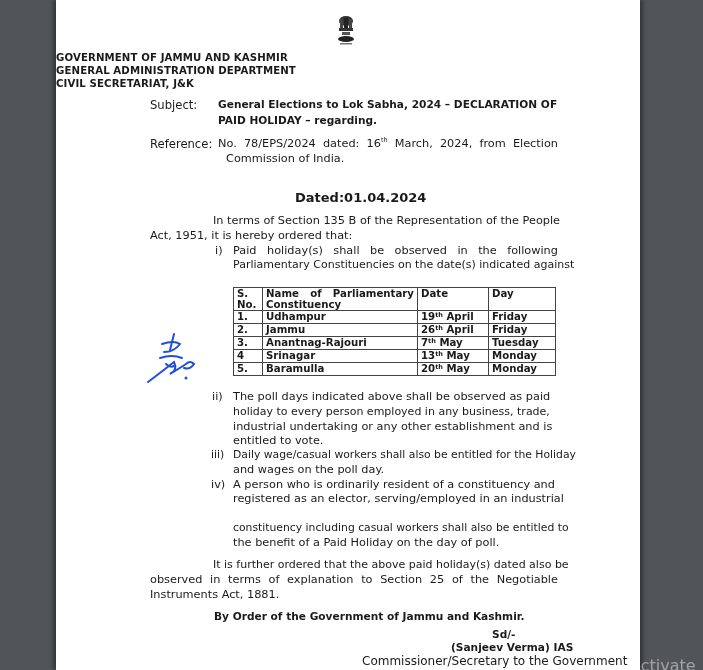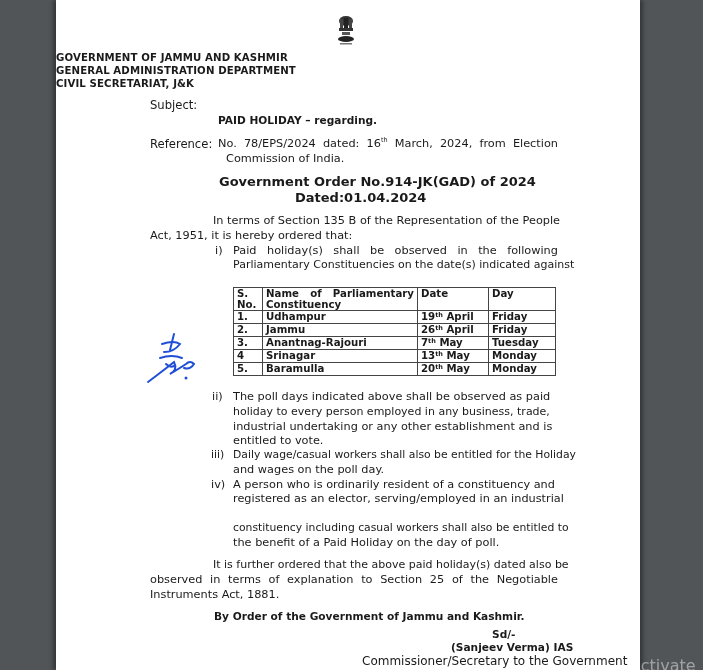--- a/index.html
+++ b/index.html
@@ -56,36 +56,40 @@
     <rect x="9" y="18" width="8" height="3" fill="#555"></rect>
     <ellipse cx="13" cy="25" rx="8" ry="3" fill="#222"></ellipse>
     <rect x="7" y="29" width="12" height="1.5" fill="#777"></rect>
   </svg>
 
   <div class="abs hdr" style="top:52px;">GOVERNMENT OF JAMMU AND KASHMIR</div>
   <div class="abs hdr" style="top:65px;">GENERAL ADMINISTRATION DEPARTMENT</div>
   <div class="abs hdr" style="top:78px;">CIVIL SECRETARIAT, J&amp;K</div>
 
   <div class="abs lbl" style="left:94px; top:98px;">Subject:</div>
+  <div class="abs bold" style="left:162px; top:98px; width:340px; font-size:10.6px;">
+    <span class="justify-line" style="width:340px;">
+        <span>General Elections to Lok Sabha, 2024 – DECLARATION OF</span>
+      </span>
+  </div>
   <div class="abs bold" style="left:162px; top:114px; font-size:10.6px;">PAID HOLIDAY – regarding.</div>
 
   <div class="abs lbl" style="left:94px; top:137px;">Reference:</div>
   <div class="abs body-txt justify-line" style="left:162px; top:137px; width:340px;">
     <span>No.</span>
     <span>78/EPS/2024</span>
     <span>dated:</span>
     <span><span>16</span><sup>th</sup></span>
     <span>March,</span>
     <span>2024,</span>
     <span>from</span>
     <span>Election</span>
   </div>
   <div class="abs body-txt" style="left:170px; top:152px;text-align:right;">Commission of India.</div>
 
-  <div class="abs order-title" style="left:163px; top:174px;">Government Order No.914-JK(GAD) of 2024</div>
   <div class="abs order-title" style="left:239px; top:190px;">Dated:01.04.2024</div>
 
   <div class="abs body-txt" style="left:157px; top:214px; width:345px;">In terms of Section 135 B of the Representation of the People</div>
   <div class="abs body-txt" style="left:94px; top:229px;">Act, 1951, it is hereby ordered that:</div>
 
   <div class="abs body-txt" style="left:159px; top:244px;">i)</div>
   <div class="abs body-txt justify-line" style="left:177px; top:244px; width:325px;">
     <span>Paid</span>
     <span>holiday(s)</span>
     <span>shall</span>

